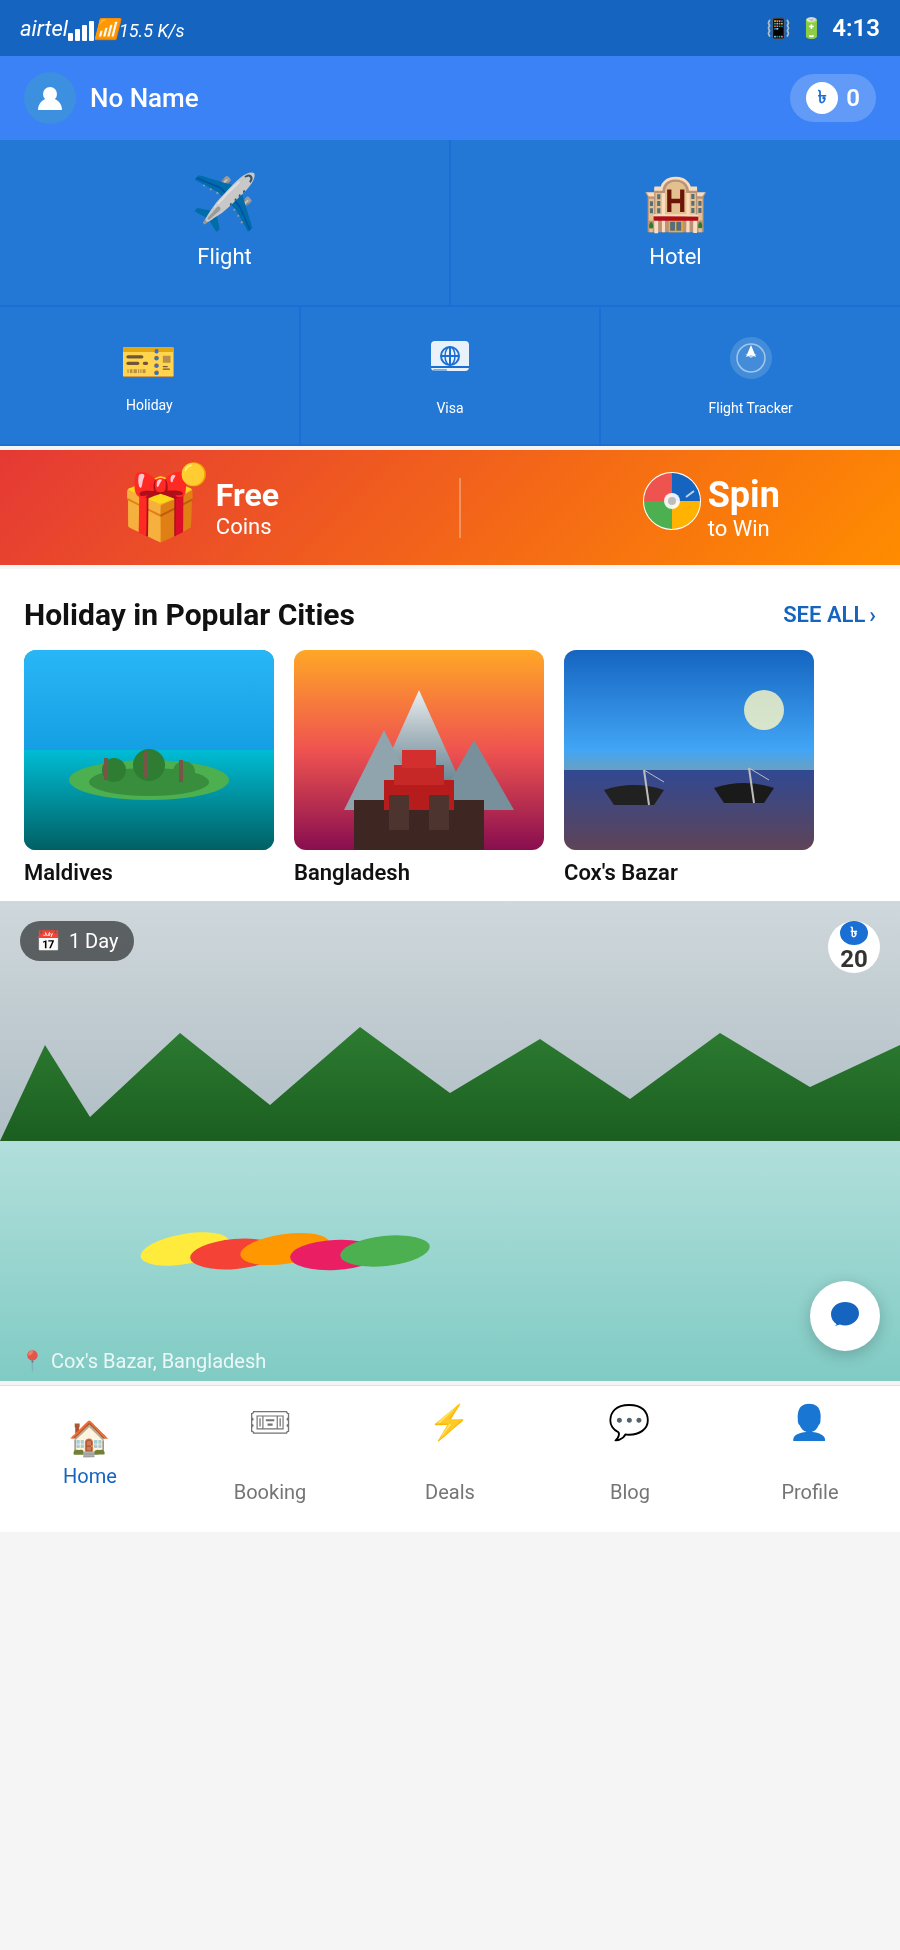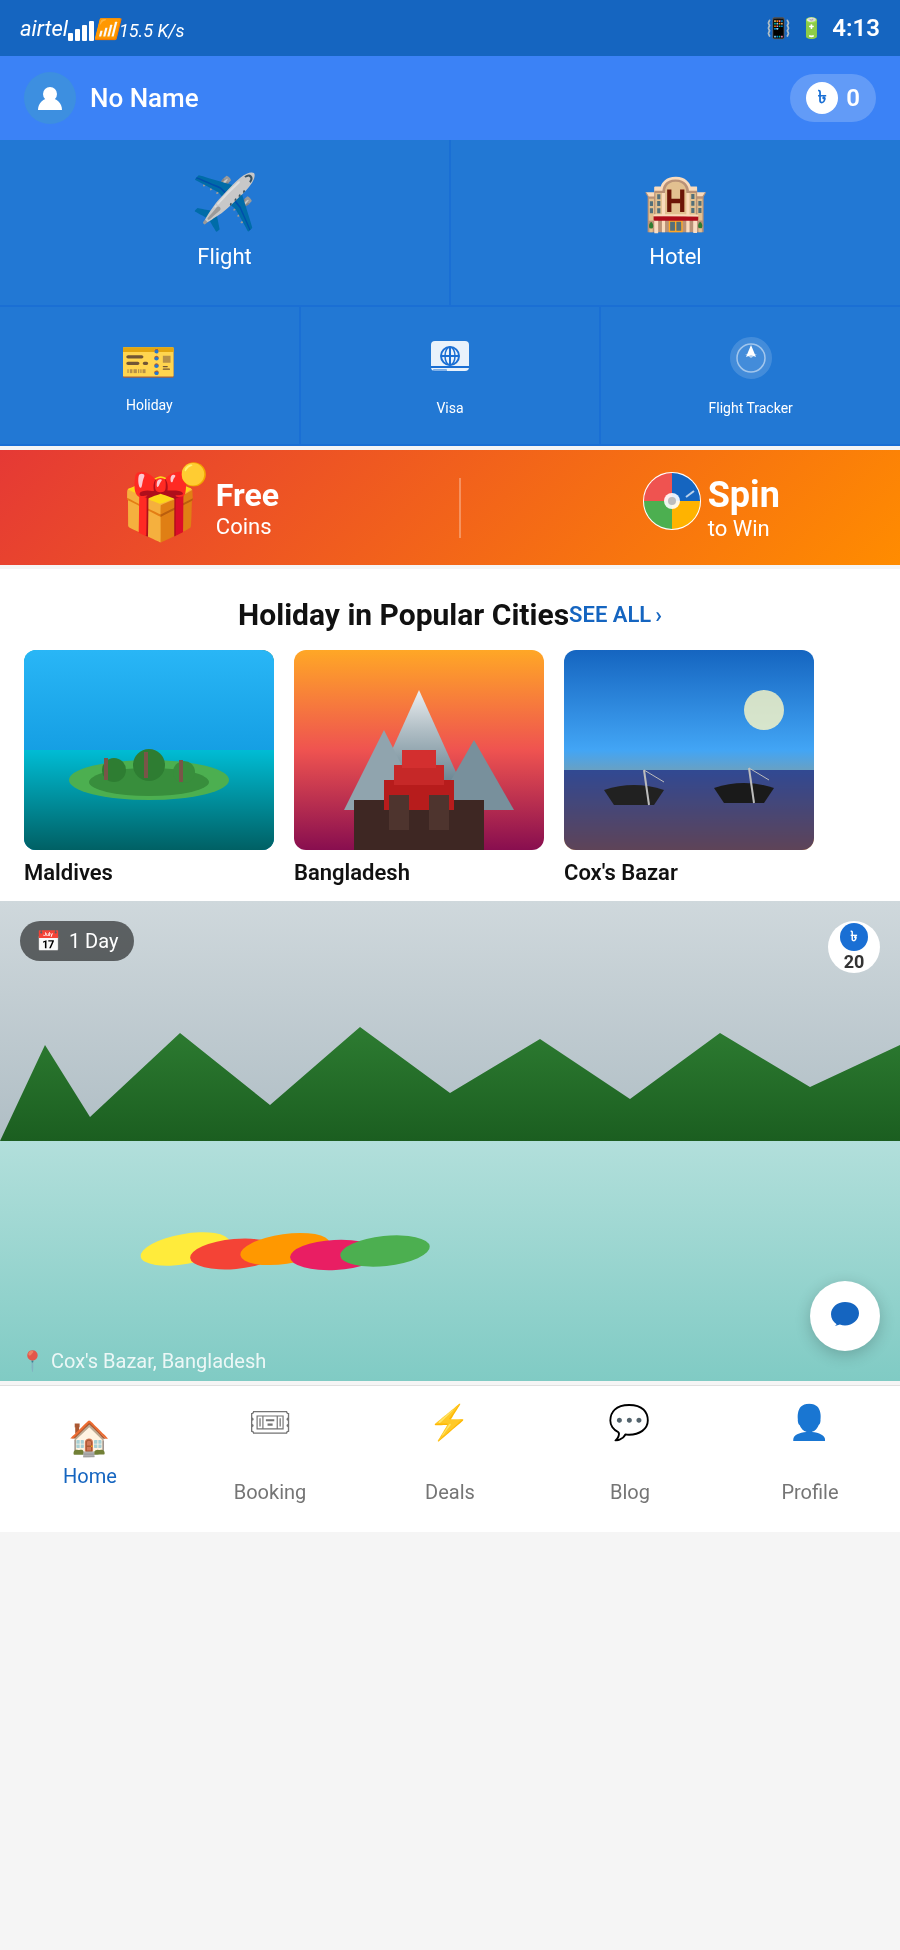--- a/index.html
+++ b/index.html
@@ -137,21 +137,21 @@
     .banner-spin { color: white; }
     .banner-spin-main { font-size: 36px; font-weight: 700; }
     .banner-spin-sub { font-size: 22px; }
 
     
     .content-area { background: white; }
 
     
     .section-header {
       display: flex;
-      justify-content: center;
+      justify-content: space-between;
       align-items: center;
       padding: 28px 24px 18px;
     }
     .section-title { font-size: 30px; font-weight: 700; color: #111; }
     .see-all { font-size: 22px; color: #1565c0; font-weight: 600; cursor: pointer; display: flex; align-items: center; gap: 4px; }
 
     
     .city-scroll {
       display: flex;
       gap: 20px;
@@ -200,21 +200,21 @@
       position: absolute;
       top: 20px; right: 20px;
       background: white;
       border-radius: 50%;
       width: 52px; height: 52px;
       display: flex; align-items: center; justify-content: center;
       flex-direction: column;
       font-size: 14px;
       font-weight: bold;
     }
-    .coins-num { font-size: 18px; font-weight: 700; color: #333; }
+    .coins-num { font-size: 24px; font-weight: 700; color: #333; }
     .chat-fab {
       position: absolute;
       bottom: 30px; right: 20px;
       width: 70px; height: 70px;
       background: white;
       border-radius: 50%;
       display: flex; align-items: center; justify-content: center;
       box-shadow: 0 4px 16px rgba(0,0,0,0.2);
       cursor: pointer;
     }

